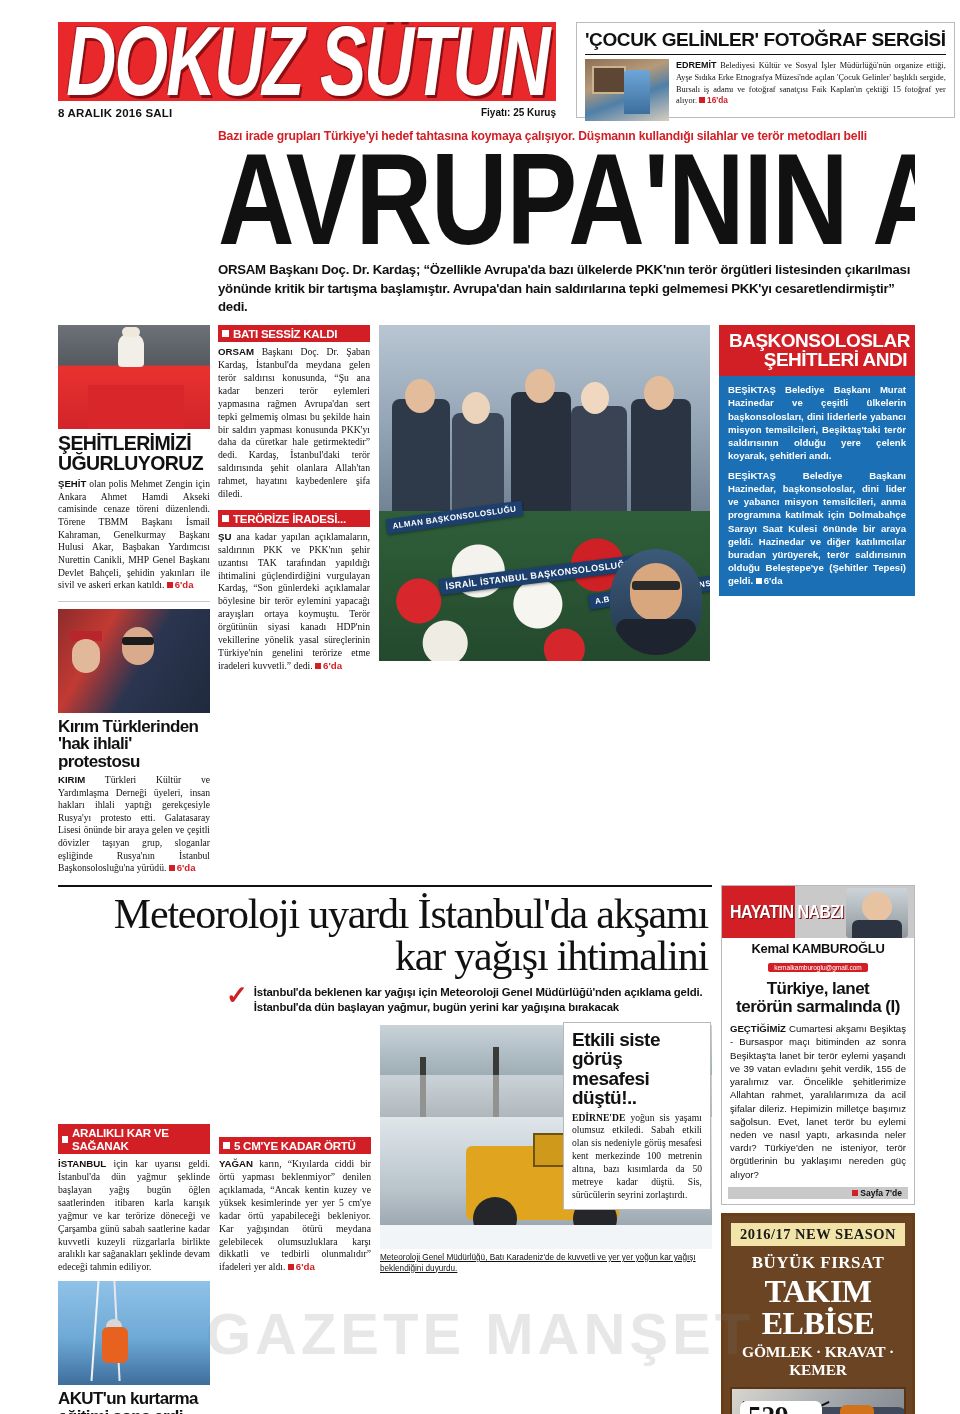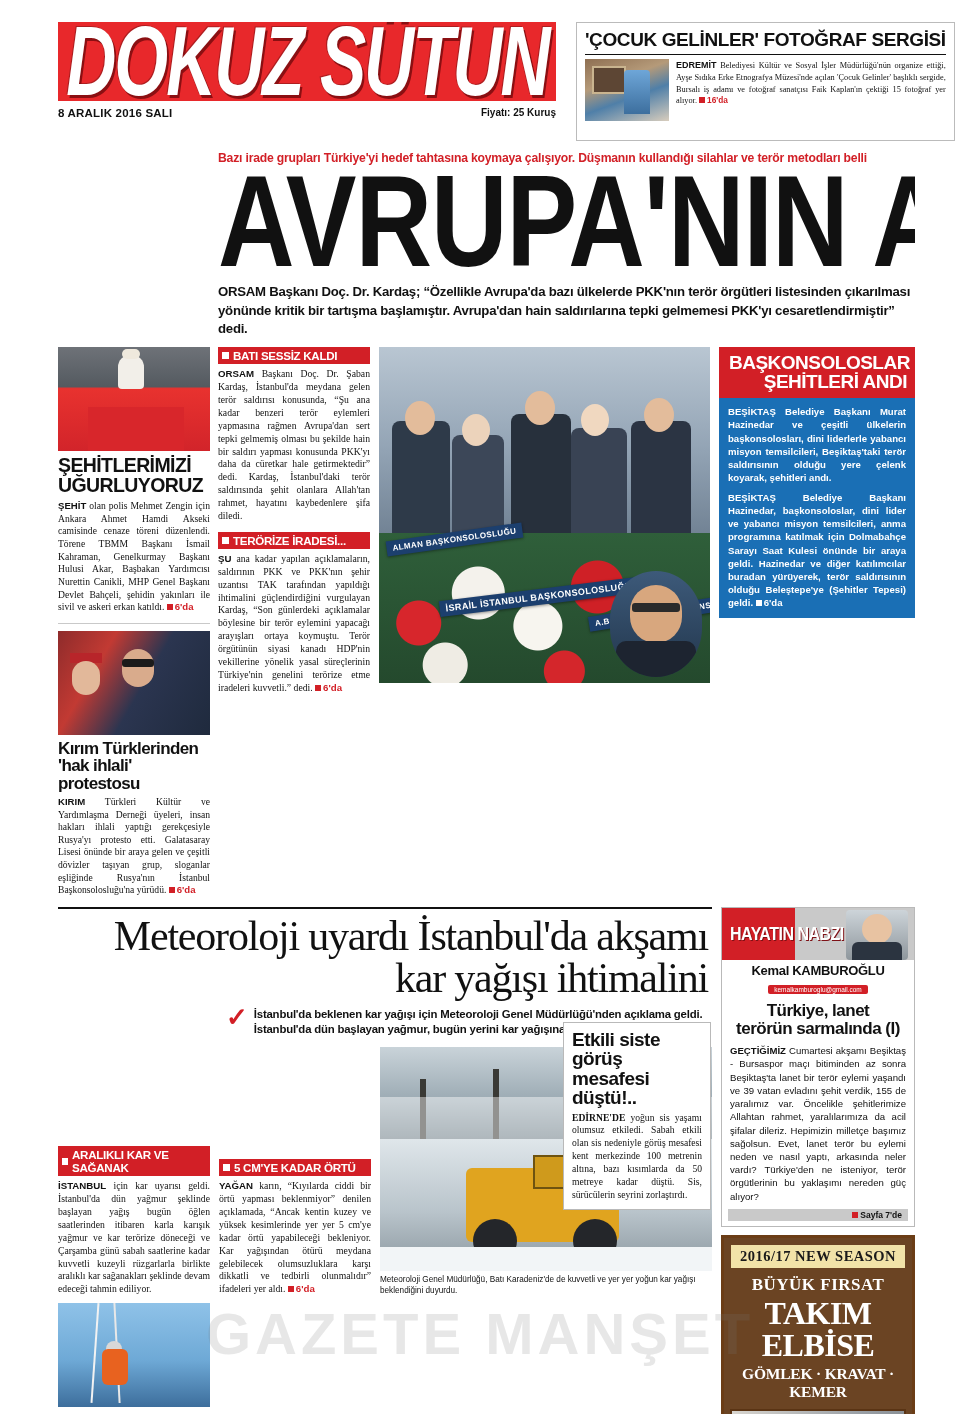--- a/index.html
+++ b/index.html
@@ -30,21 +30,21 @@
     transform:scaleY(1.45) scaleX(1.02);
     white-space:nowrap;
     line-height:.82;
   }
   .logo-meta { display:flex; justify-content:space-between; width:498px; margin-top:6px; }
   .logo-date { font-size:11.5px; font-weight:bold; letter-spacing:.2px; }
   .logo-price { font-size:10px; font-weight:bold; }
 
   .promo-box {
     flex:1; margin-left:18px; border:1px solid #bbb; padding:6px 8px 6px 8px;
-    height:119px;
+    height:96px;
   }
   .promo-title {
     font-size:19px; font-weight:bold; letter-spacing:-.4px;
     border-bottom:1.5px solid #111; padding-bottom:3px; margin-bottom:4px;
     white-space:nowrap;
   }
   .promo-body { display:flex; gap:7px; }
   .promo-photo {
     width:84px; height:62px; flex:0 0 84px;
     background:linear-gradient(160deg,#8e6f52 0%, #b59a79 35%, #4f7fa8 60%, #d8cdbd 100%);
@@ -190,21 +190,21 @@
     text-align:right; letter-spacing:-1.2px; padding-right:4px;
   }
   .meteo-deck {
     display:flex; gap:6px; align-items:flex-start; margin:8px 0 0 168px;
   }
   .check { color:#d21f26; font-size:26px; font-weight:bold; line-height:.8; }
   .meteo-deck-txt { font-size:11.4px; font-weight:bold; line-height:1.35; letter-spacing:-.2px; }
 
   .meteo-cols { display:flex; gap:9px; margin-top:9px;align-items:flex-end; }
   .m-col { width:152px; flex:0 0 152px; }
-  .m-photos { flex:1; }
+  .m-photos { flex:1;text-decoration:underline; }
   .m-photo-top { width:100%; height:92px; background:linear-gradient(#c9d3d9,#9aa9b2 60%,#6d7d86); position:relative; overflow:hidden;}
   .m-photo-top .tree{position:absolute;bottom:0;width:6px;height:60px;background:#3a3a36;}
   .m-photo-top .fogline{position:absolute;left:0;right:0;top:55%;height:45%;background:rgba(255,255,255,.45);}
   .m-photo-bottom { width:100%; height:132px; background:linear-gradient(#dfe6ea,#b9c4cb 55%, #8a969e); position:relative; overflow:hidden; margin-top:0;}
   .m-photo-bottom .loader{position:absolute;left:26%;top:22%;width:46%;height:56%;background:#e0a41f;border-radius:6px;}
   .m-photo-bottom .cab{position:absolute;left:46%;top:12%;width:18%;height:26%;background:#cf9a1c;border:2px solid #6e5310;}
   .m-photo-bottom .wheel1{position:absolute;left:28%;bottom:6%;width:44px;height:44px;border-radius:50%;background:#24262a;}
   .m-photo-bottom .wheel2{position:absolute;left:58%;bottom:6%;width:44px;height:44px;border-radius:50%;background:#24262a;}
   .m-photo-bottom .snow{position:absolute;left:0;right:0;bottom:0;height:18%;background:#f2f5f7;}
 

